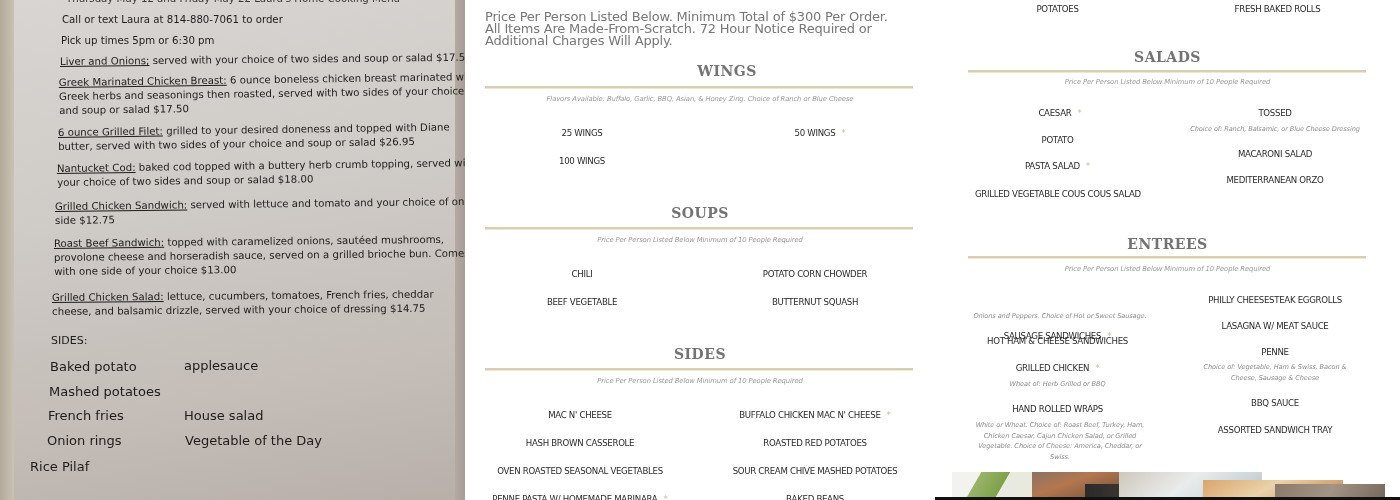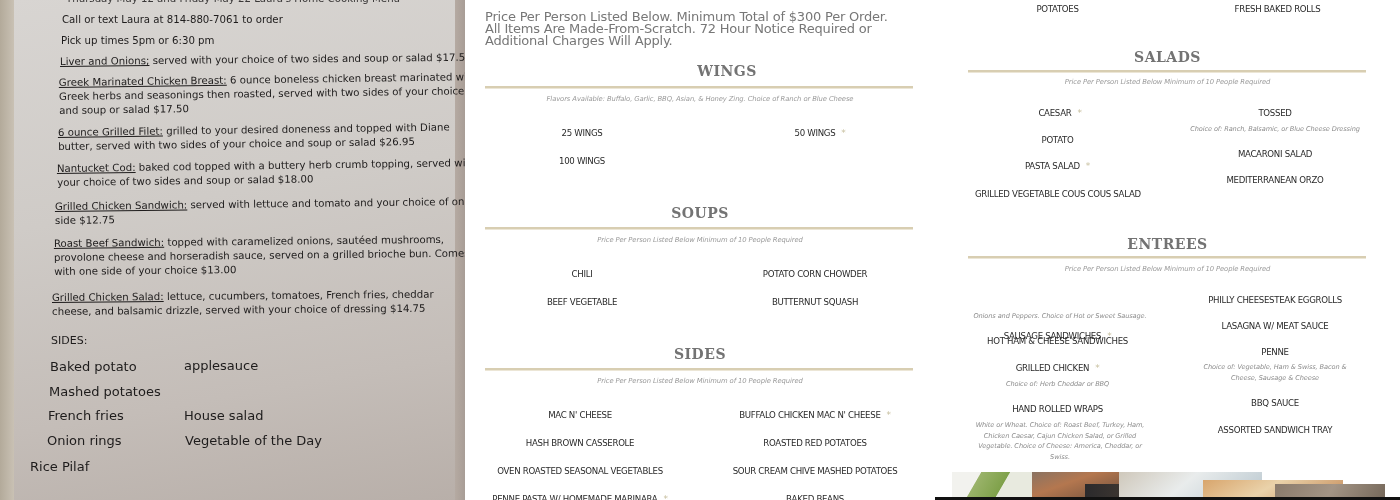--- a/index.html
+++ b/index.html
@@ -135,21 +135,21 @@
   <div class="rule" style="left:33px;width:398px;top:256px;"></div>
   <div class="note" style="left:0;width:465px;top:265px;">Price Per Person Listed Below Minimum of 10 People Required</div>
   <div class="item" style="left:40px;width:165px;top:295px;margin-top:36px;"><span>SAUSAGE SANDWICHES</span><span class="star">*</span></div>
   <div class="desc" style="left:30px;width:190px;top:311px;">Onions and Peppers. Choice of Hot or Sweet Sausage.</div>
   <div class="item" style="left:250px;width:180px;top:295px;"><span>PHILLY CHEESESTEAK EGGROLLS</span></div>
   <div class="item" style="left:250px;width:180px;top:321px;"><span>LASAGNA W/ MEAT SAUCE</span></div>
   <div class="item" style="left:35px;width:175px;top:336px;"><span>HOT HAM &amp; CHEESE SANDWICHES</span></div>
   <div class="item" style="left:250px;width:180px;top:347px;"><span>PENNE</span></div>
   <div class="desc" style="left:255px;width:170px;top:362px;">Choice of: Vegetable, Ham &amp; Swiss, Bacon &amp; Cheese, Sausage &amp; Cheese</div>
   <div class="item" style="left:40px;width:165px;top:363px;"><span>GRILLED CHICKEN</span><span class="star">*</span></div>
-  <div class="desc" style="left:40px;width:165px;top:379px;">Choice of: Herb Cheddar or BBQ</div>
+  <div class="desc" style="left:40px;width:165px;top:379px;">Wheat of: Herb Grilled or BBQ</div>
   <div class="item" style="left:250px;width:180px;top:398px;"><span>BBQ SAUCE</span></div>
   <div class="item" style="left:40px;width:165px;top:404px;"><span>HAND ROLLED WRAPS</span></div>
   <div class="desc" style="left:35px;width:180px;top:420px;">White or Wheat. Choice of: Roast Beef, Turkey, Ham, Chicken Caesar, Cajun Chicken Salad, or Grilled Vegetable. Choice of Cheese: America, Cheddar, or Swiss.</div>
   <div class="item" style="left:250px;width:180px;top:425px;"><span>ASSORTED SANDWICH TRAY</span></div>
 
   <div class="photos">
     <div class="ph" style="left:17px;top:2px;width:80px;height:28px;background:linear-gradient(120deg,#f2f2ee 30%,#9ab36a 31%,#7fa14a 60%,#e8eadf 61%);"></div>
     <div class="ph" style="left:97px;top:2px;width:87px;height:28px;background:linear-gradient(160deg,#8a7362,#b4774f 40%,#6d4f3c);"></div>
     <div class="ph" style="left:150px;top:14px;width:70px;height:16px;background:linear-gradient(90deg,#2b2a2c,#4b3f34);"></div>
     <div class="ph" style="left:184px;top:2px;width:143px;height:28px;background:linear-gradient(140deg,#cfc8bb,#e9ecec 45%,#b9c7cf);"></div>

